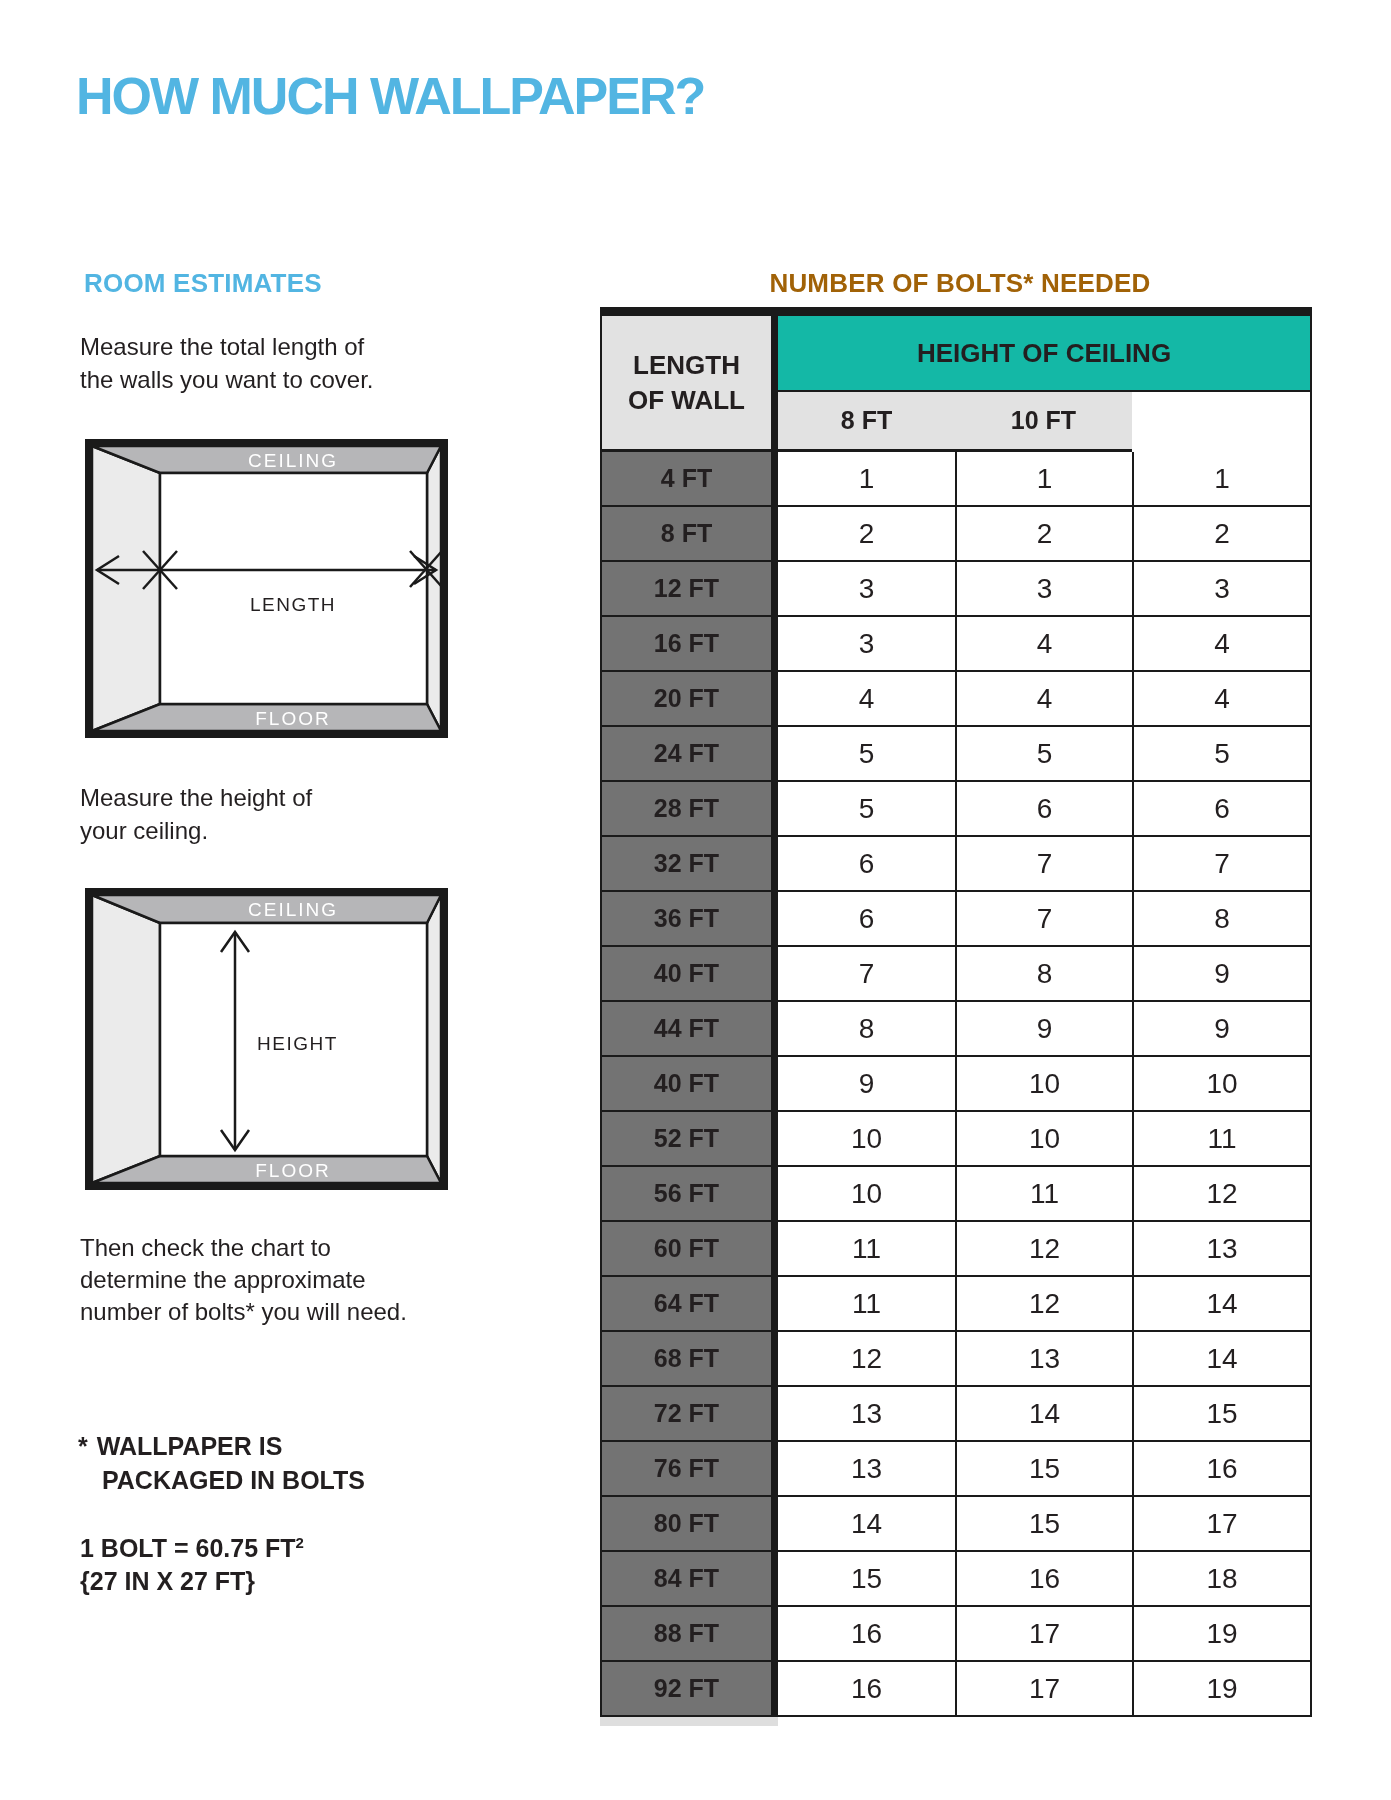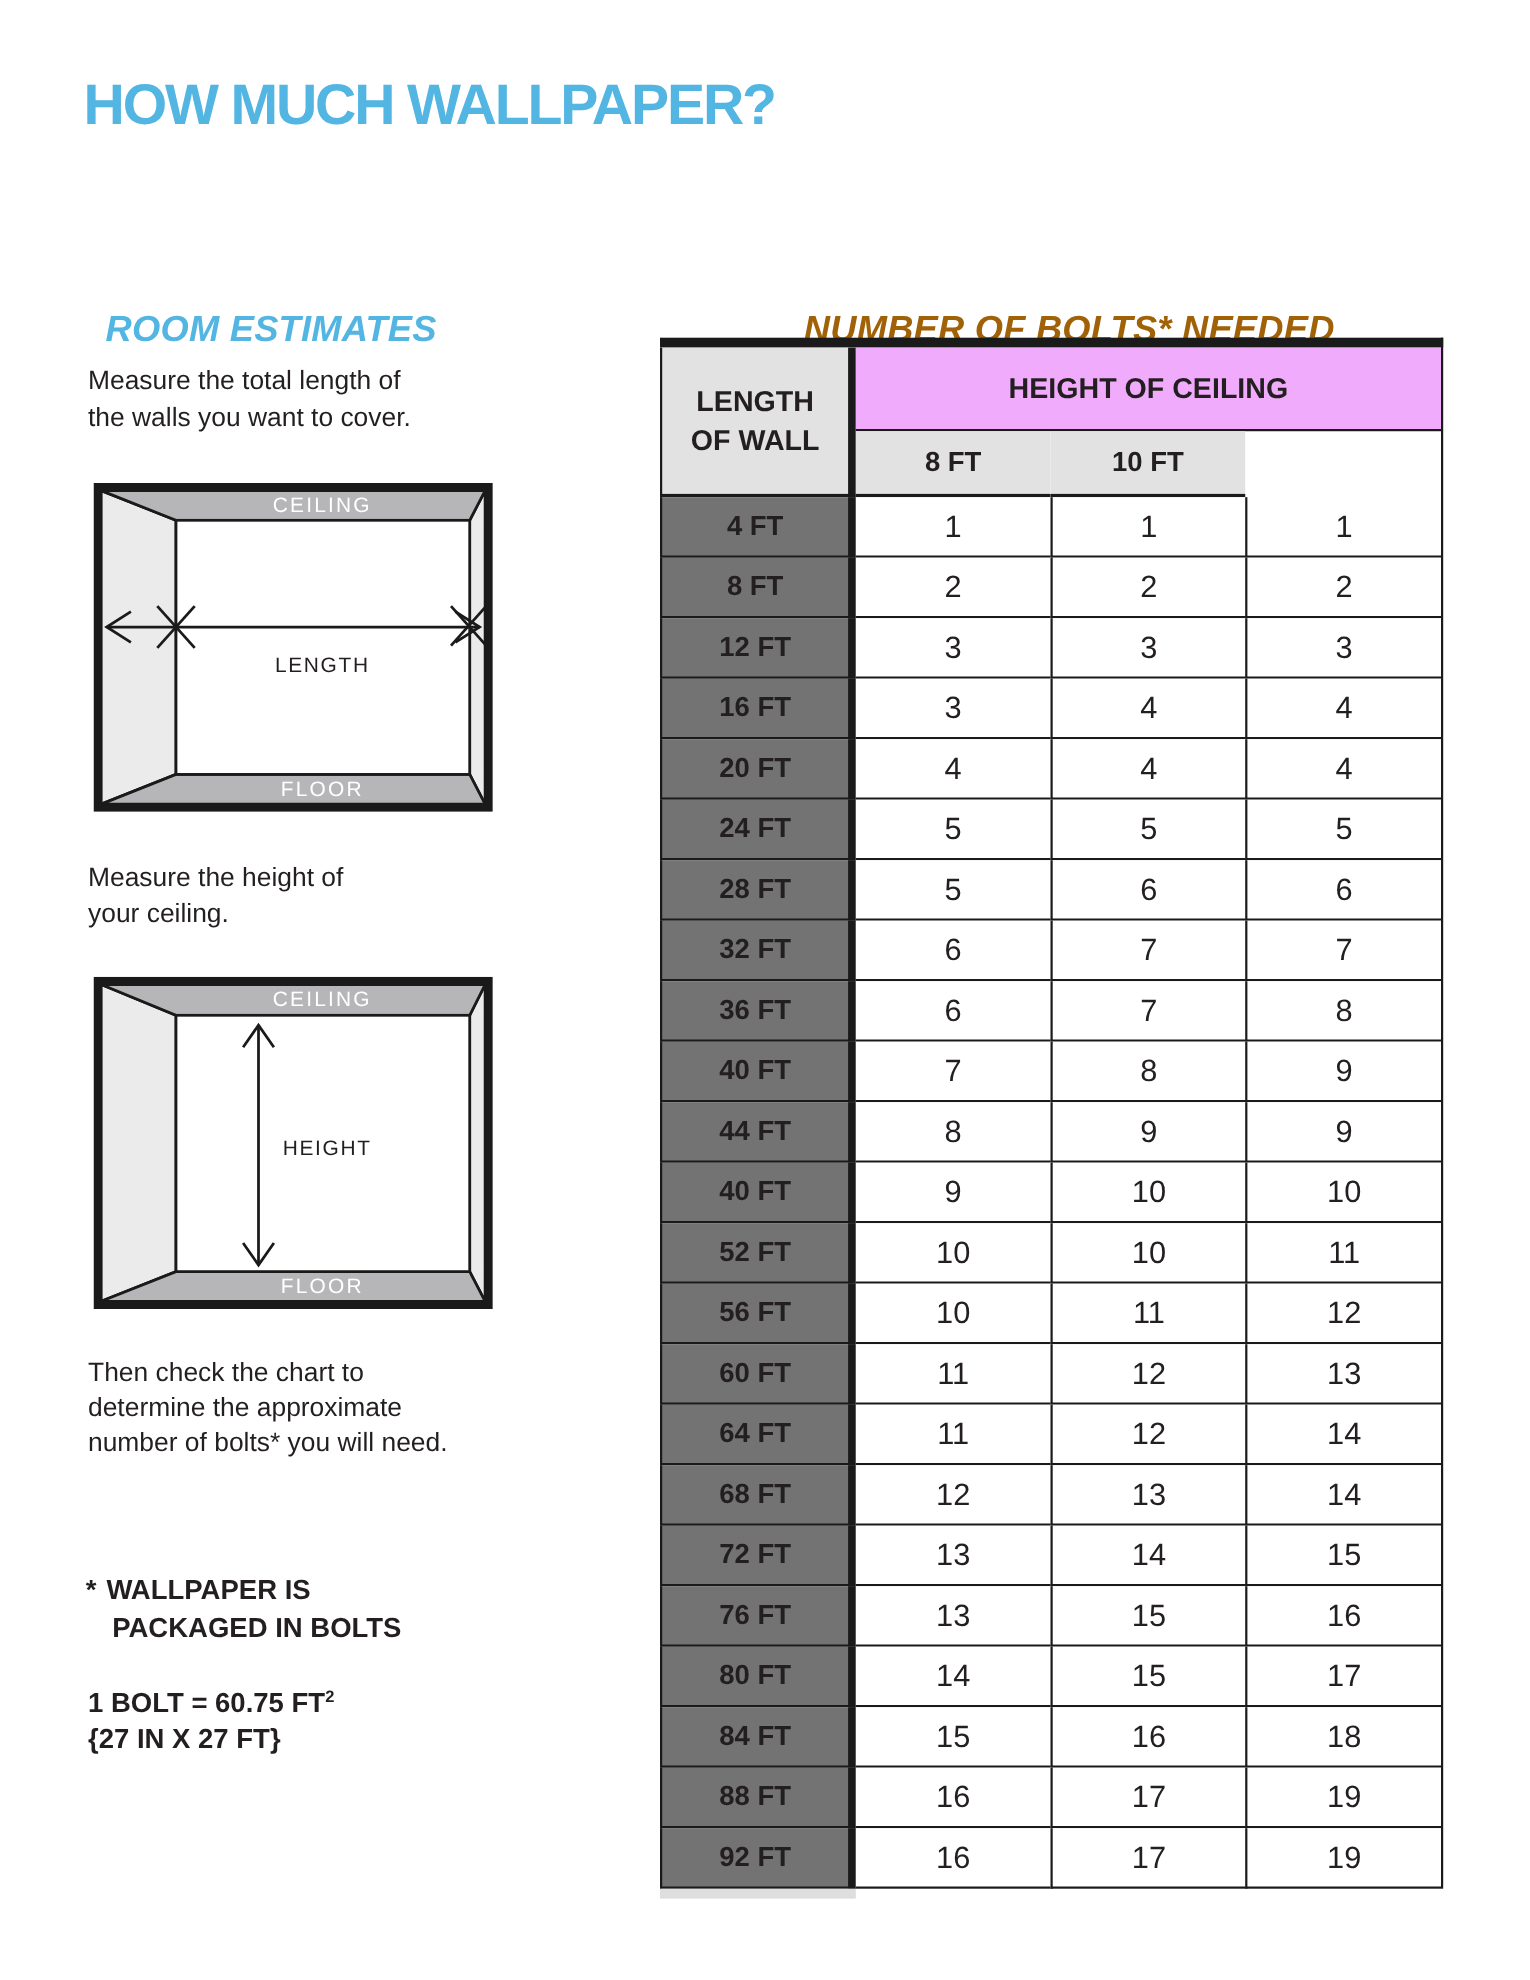--- a/index.html
+++ b/index.html
@@ -8,21 +8,21 @@
     font-family:"Liberation Sans", sans-serif; color:#231f20; overflow:hidden;
   }
   .accent { color:#52b5e2; }
 
   .page-title {
     position:absolute; left:76px; top:66px; margin:0;
     font-size:52px; font-weight:bold; letter-spacing:-2px;
   }
 
   .section-h {
-    position:absolute; margin:16px; font-size:33px; font-weight:bold; letter-spacing:0.2px;font-style:italic;
+    position:absolute; margin:4px; font-size:26px; font-weight:bold; letter-spacing:0.2px;
   }
   .h-room { left:80px; top:264px; }
   .h-table { left:600px; top:264px; width:712px; text-align:center; }
 
   .para { position:absolute; left:80px; font-size:24px; line-height:33px; }
   .para-1 { top:330px; }
   .para-2 { top:781px; }
   .para-3 { top:1232px; line-height:32px; }
 
   .diagram { position:absolute; left:85px; }
@@ -57,21 +57,21 @@
   .cell { box-sizing:border-box; display:flex; align-items:center; justify-content:center; }
 
   .h-col1 {
     grid-column:1; grid-row:1 / span 2; height:136px;
     background:#e2e2e2; border-left:2px solid #1a1a1a; border-right:7px solid #1a1a1a;
     border-bottom:3px solid #1a1a1a;
     flex-direction:column; font-weight:bold; font-size:26px; line-height:35px;
   }
   .h-group {
     grid-column:2 / span 3; grid-row:1; height:76px;
-    background:#f0abfc; border-bottom:2px solid #1a1a1a;
+    background:#14b8a6; border-bottom:2px solid #1a1a1a;
     font-weight:bold; font-size:26px;
   }
   .h-sub {
     grid-row:2; height:60px; background:#e2e2e2;
     border-bottom:3px solid #1a1a1a; font-weight:bold; font-size:25px;
   }
 
   .c-label {
     height:55px; background:#737373; font-weight:bold; font-size:25px;
     border-left:2px solid #1a1a1a; border-right:7px solid #1a1a1a; border-bottom:2px solid #1a1a1a;

